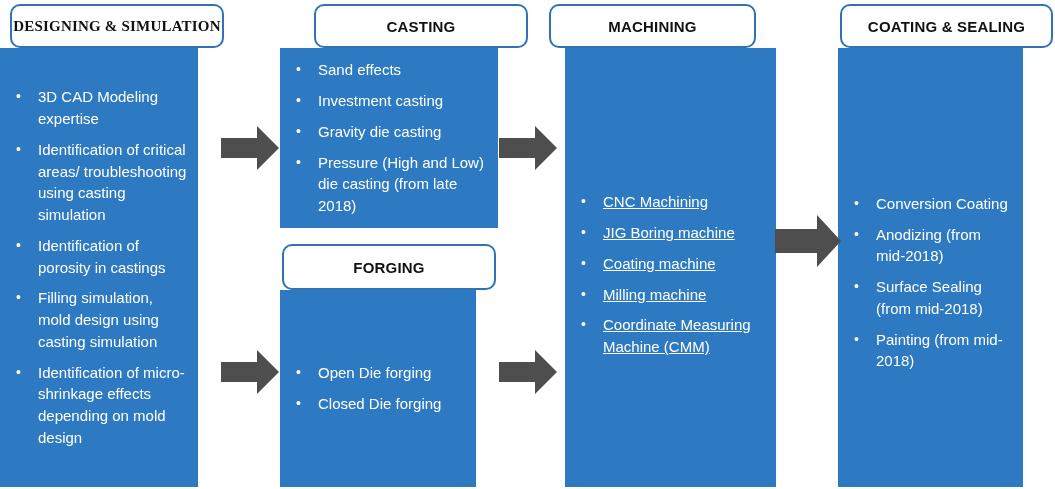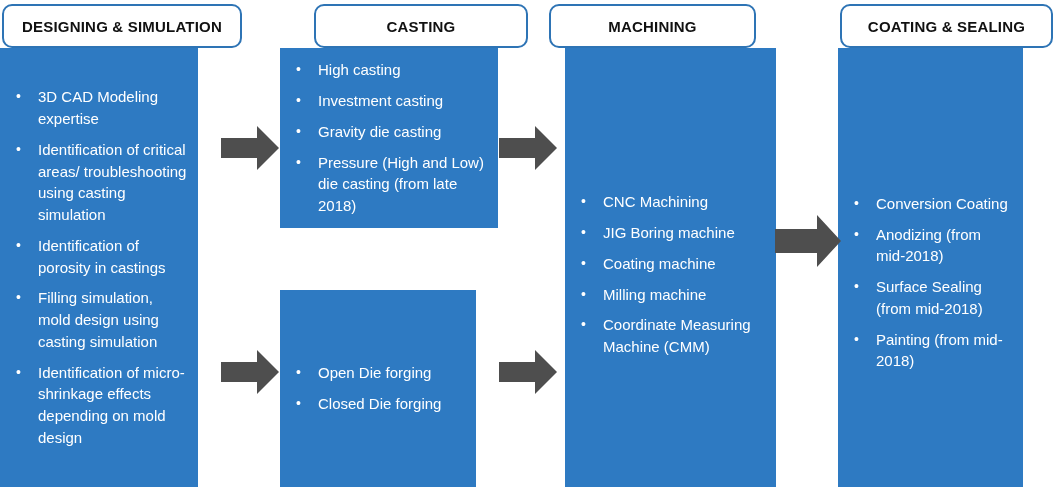--- a/index.html
+++ b/index.html
@@ -52,51 +52,52 @@
     color:#ffffff;
   }
   .flow-arrow { position:absolute; z-index:3; }
   .flow-arrow svg { display:block; }
 </style>
 </head>
 <body>
 
 <div class="canvas">
 
-  <div class="panel-header" style="left:2px; top:4px; width:240px;">DESIGNING &amp; SIMULATION</div>
+  <div class="panel-header" style="left:10px; top:4px; width:214px;font-family:Liberation Serif, serif;">DESIGNING &amp; SIMULATION</div>
   <div class="panel-body" style="left:0px; top:48px; width:198px; height:439px;">
     <ul class="bullets">
       <li>3D CAD Modeling expertise</li>
       <li>Identification of critical areas/ troubleshooting using casting simulation</li>
       <li>Identification of porosity in castings</li>
       <li>Filling simulation, mold design using casting simulation</li>
       <li>Identification of micro-shrinkage effects depending on mold design</li>
     </ul>
   </div>
 
   <div class="panel-header" style="left:282px; top:4px; width:214px;margin-left:32px;">CASTING</div>
   <div class="panel-body" style="left:280px; top:48px; width:218px; height:180px;">
     <ul class="bullets">
-      <li>High casting</li>
+      <li>Sand effects</li>
       <li>Investment casting</li>
       <li>Gravity die casting</li>
       <li>Pressure (High and Low) die casting (from late 2018)</li>
     </ul>
   </div>
 
+  <div class="panel-header" style="left:282px; top:244px; width:214px; height:46px;">FORGING</div>
   <div class="panel-body" style="left:280px; top:290px; width:196px; height:197px;">
     <ul class="bullets">
       <li>Open Die forging</li>
       <li>Closed Die forging</li>
     </ul>
   </div>
 
   <div class="panel-header" style="left:549px; top:4px; width:207px;">MACHINING</div>
   <div class="panel-body" style="left:565px; top:48px; width:211px; height:439px;">
-    <ul class="bullets" style="padding-top:24px;">
+    <ul class="bullets" style="padding-top:24px;text-decoration:underline;">
       <li>CNC Machining</li>
       <li>JIG Boring machine</li>
       <li>Coating machine</li>
       <li>Milling machine</li>
       <li>Coordinate Measuring Machine (CMM)</li>
     </ul>
   </div>
 
   <div class="panel-header" style="left:840px; top:4px; width:213px;">COATING &amp; SEALING</div>
   <div class="panel-body" style="left:838px; top:48px; width:185px; height:439px;">

